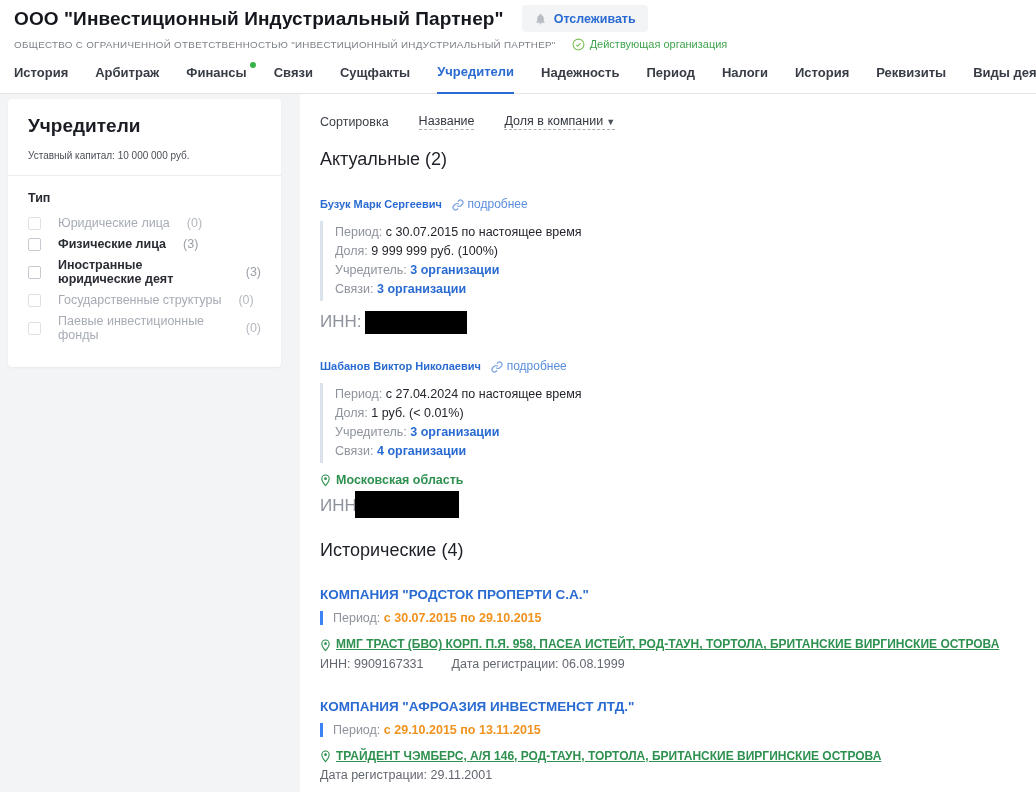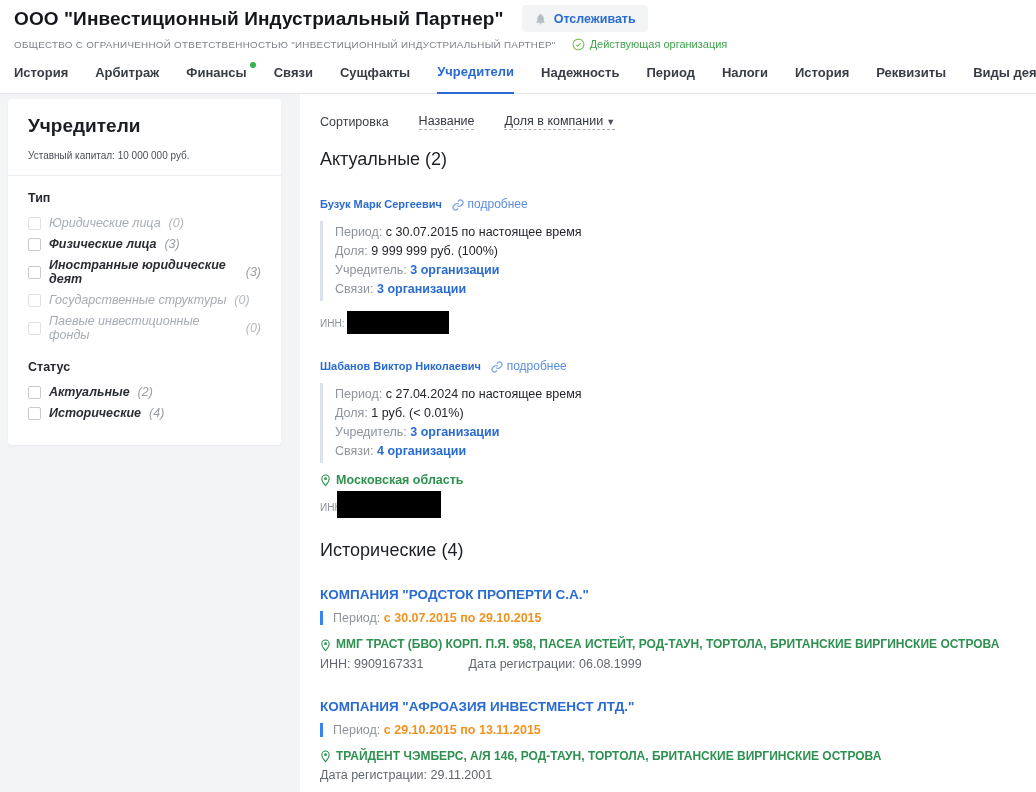--- a/index.html
+++ b/index.html
@@ -25,21 +25,21 @@
 
   
   .content { flex:1; display:flex; align-items:flex-start; gap:19px; padding-left:8px; overflow:hidden; }
   .sidebar { width:273px; background:#fff; border-radius:4px; margin-top:5px; box-shadow:0 1px 2px rgba(40,44,60,.06); }
   .sidebar-head { padding:16px 20px 14px 20px; border-bottom:1px solid #ececf0; }
   .sidebar-title { font-size:19px; font-weight:bold; color:#1b1d24; margin-bottom:13px; }
   .capital { font-size:10px; color:#4a4e57; }
   .filters { padding:15px 20px 18px 20px; }
   .filter-title { font-size:12.5px; font-weight:bold; color:#26292f; margin-bottom:11px; }
   .filter-group + .filter-group { margin-top:18px; }
-  .check-item { display:flex; align-items:center; gap:8px; margin-bottom:7px; cursor:pointer;font-style:italic; }
+  .check-item { display:flex; align-items:center; gap:17px; margin-bottom:7px; cursor:pointer; }
   .checkbox { width:13px; height:13px; border:1px solid #c6cad1; border-radius:2px; background:#fff; flex:none; }
   .check-label { font-size:12.5px; font-weight:bold; color:#2a2d33; }
   .check-count { font-size:12.5px; color:#9aa0a8; }
   .check-item.disabled { cursor:default; }
   .check-item.disabled .checkbox { border-color:#dde0e5; }
   .check-item.disabled .check-label { color:#a6abb4; font-weight:normal; }
   .check-item.disabled .check-count { color:#b4b8c0; }
 
   .main { flex:1; background:#fff; height:100%; padding:20px 24px 20px 20px; overflow:hidden; }
 
@@ -55,32 +55,32 @@
   .person { margin-bottom:22px; }
   .person-name-row { margin-bottom:9px; }
   .person-name { font-size:11px; font-weight:bold; color:#2a6bd2; text-decoration:none; }
   .more-link { font-size:12px; color:#5a8edd; text-decoration:none; margin-left:6px; }
   .details { border-left:3px solid #dbe2ec; padding:2px 0 2px 12px; margin-bottom:10px; }
   .detail-line { font-size:12.5px; line-height:19px; }
   .lbl { color:#8d929c; }
   .val { font-weight:normal; color:#23252c; }
   .org-link { font-weight:bold; color:#2a6bd2; text-decoration:none; }
   .location { display:flex; align-items:center; gap:5px; font-size:12.5px; font-weight:bold; color:#2e9150; margin:2px 0 4px 0; }
-  .inn-line { font-size:10px; color:#8d929c; }
+  .inn-line { font-size:17px; color:#8d929c; }
   .redacted { display:inline-block; background:#000; vertical-align:-7px; }
   .redacted.r1 { width:102px; height:23px; margin-left:3px; }
   .redacted.r2 { width:104px; height:27px; margin-left:-7px; }
 
   
   .company { margin-bottom:26px; }
   .company-name { display:inline-block; font-size:13.5px; font-weight:bold; color:#2a6bd2; text-decoration:none; margin-bottom:9px; }
   .company-period { border-left:3px solid #3b82f6; padding-left:10px; font-size:12.5px; margin-bottom:12px; }
   .period-val { color:#f0921e; font-weight:bold; }
-  .company-address { display:flex; align-items:center; gap:5px; font-size:12px; font-weight:bold; color:#2e9150; margin-bottom:5px; }
-  .company-meta { font-size:12.5px; color:#63676f; display:flex; gap:45px; }
+  .company-address { display:flex; align-items:center; gap:5px; font-size:12px; font-weight:bold; color:#2e9150; margin-bottom:5px;text-decoration:underline; }
+  .company-meta { font-size:12.5px; color:#63676f; display:flex; gap:28px; }
 
   svg { flex:none; display:inline-block; vertical-align:middle; }
 </style>
 </head>
 <body>
 
 <div class="page">
 
   <div class="header">
     <div class="header-top">
@@ -152,33 +152,20 @@
             <span class="checkbox"></span>
             <span class="check-label">Государственные структуры</span>
             <span class="check-count">(0)</span>
           </label>
           <label class="check-item disabled">
             <span class="checkbox"></span>
             <span class="check-label">Паевые инвестиционные фонды</span>
             <span class="check-count">(0)</span>
           </label>
         </div>
-        <div class="filter-group">
-          <div class="filter-title">Статус</div>
-          <label class="check-item">
-            <span class="checkbox"></span>
-            <span class="check-label">Актуальные</span>
-            <span class="check-count">(2)</span>
-          </label>
-          <label class="check-item">
-            <span class="checkbox"></span>
-            <span class="check-label">Исторические</span>
-            <span class="check-count">(4)</span>
-          </label>
-        </div>
       </div>
     </aside>
 
     <main class="main">
 
       <div class="sort-row">
         <span>Сортировка</span>
         <a class="sort-link">Название</a>
         <a class="sort-link"><span>Доля в компании</span><span class="tri">▼</span></a>
       </div>

